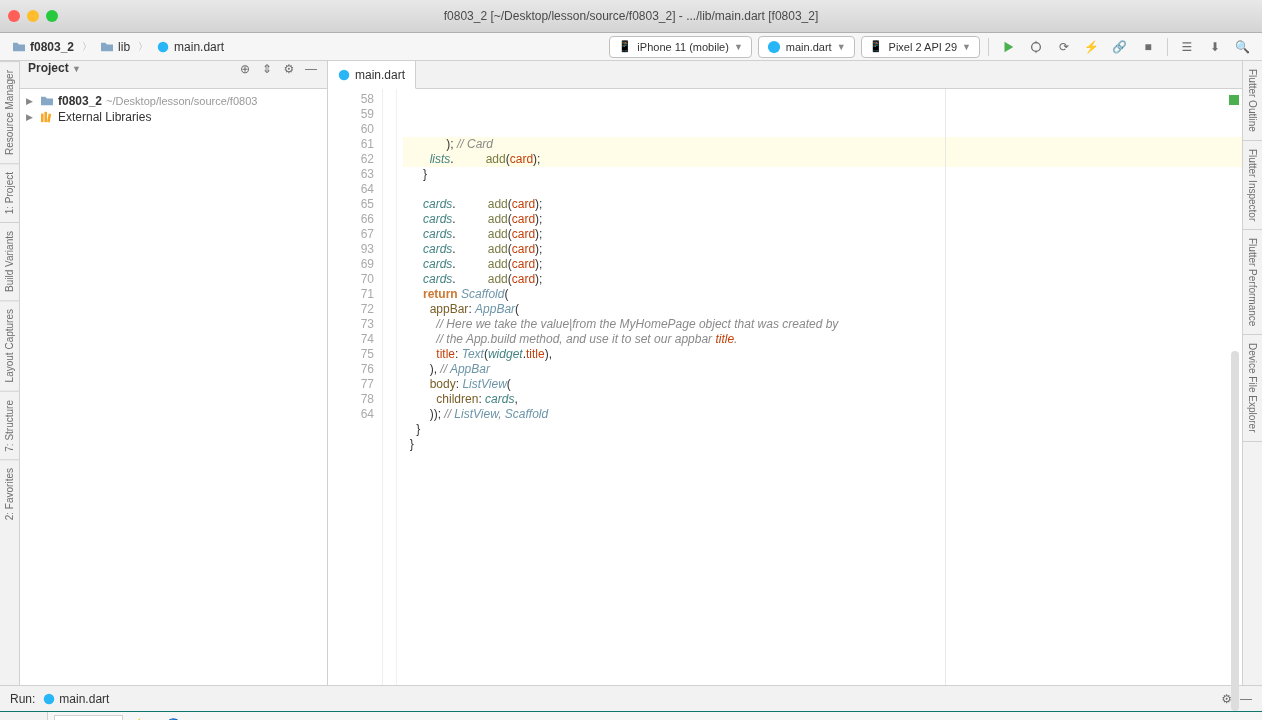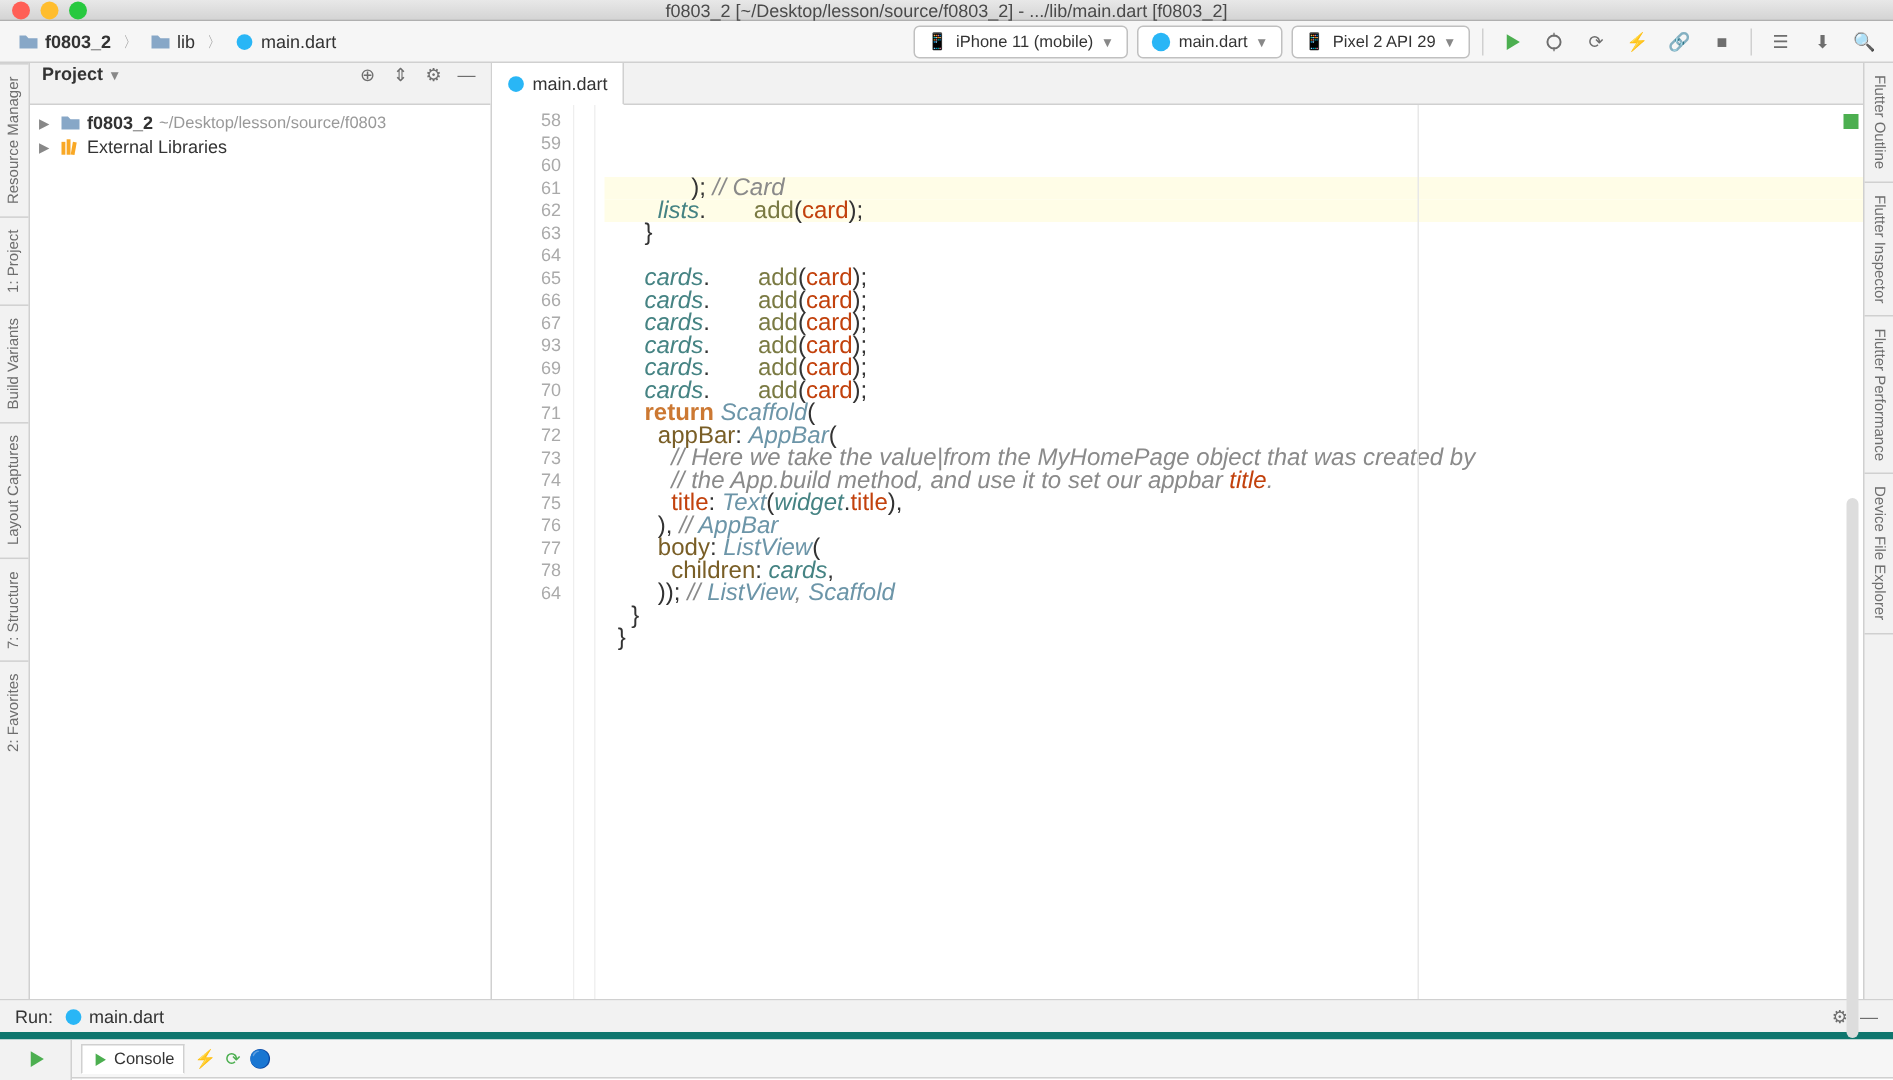--- a/index.html
+++ b/index.html
@@ -1,18 +1,18 @@
 <!DOCTYPE html>
 <html><head>
 <meta charset="utf-8">
 <style>
 * { margin: 0; padding: 0; box-sizing: border-box; font-family: -apple-system, BlinkMacSystemFont, "Segoe UI", sans-serif; }
 body { background: #f2f2f2; width: 1262px; height: 720px; overflow: hidden; font-size: 12px; color: #333; }
 
-.titlebar { height: 14px; background: linear-gradient(#e8e8e8, #d4d4d4); display: flex; align-items: center; padding: 0 8px; border-bottom: 1px solid #b0b0b0; position: relative; }
+.titlebar { height: 33px; background: linear-gradient(#e8e8e8, #d4d4d4); display: flex; align-items: center; padding: 0 8px; border-bottom: 1px solid #b0b0b0; position: relative; }
 .traffic-lights { display: flex; gap: 7px; }
 .traffic-light { width: 12px; height: 12px; border-radius: 50%; }
 .tl-close { background: #ff5f56; }
 .tl-min { background: #ffbd2e; }
 .tl-max { background: #27c93f; }
 .window-title { position:absolute; left:0; right:0; text-align:center; font-size: 12px; color: #4a4a4a; }
 
 .breadcrumb-bar { height: 28px; background: #f6f6f6; border-bottom: 1px solid #d0d0d0; display: flex; align-items: center; padding: 0 8px; }
 .breadcrumb-left { display: flex; align-items: center; gap: 4px; }
 .breadcrumb-left .folder-icon { width: 14px; height: 12px; }
@@ -41,39 +41,39 @@
 .tree-arrow { width: 10px; color: #888; font-size: 9px; }
 .tree-label-path { color: #999; font-size: 11px; }
 
 .editor-area { flex: 1; background: #fff; display: flex; flex-direction: column; position: relative; min-width:0;}
 .editor-tabs { height: 28px; background: #f2f2f2; border-bottom: 1px solid #d0d0d0; display: flex; }
 .editor-tab { background: #fff; border-right: 1px solid #d0d0d0; padding: 4px 10px; display: flex; align-items: center; gap: 5px; font-size: 12px; border-bottom:1px solid #fff; margin-bottom:-1px; }
 .editor-body { flex: 1; display: flex; overflow: hidden; position:relative; }
 .gutter { width: 55px; background: #fff; text-align: right; padding: 3px 8px 3px 0; color: #aaa; font-family: "Menlo", "Monaco", monospace; font-size: 12px; line-height: 15px; border-right: 1px solid #eee; }
 .gutter-line { height: 15px; }
 .fold-gutter { width: 14px; background:#fff; border-right:1px solid #f0f0f0;}
-.code { flex: 1; padding: 3px 0 3px 6px; font-family: "Menlo", "Monaco", monospace; font-size: 16px; line-height: 15px; white-space: pre; overflow:hidden; position:relative;}
+.code { flex: 1; padding: 3px 0 3px 6px; font-family: "Menlo", "Monaco", monospace; font-size: 12px; line-height: 15px; white-space: pre; overflow:hidden; position:relative;}
 .code-line { height: 15px; }
 .code-line.highlighted { background: #fffde7; }
 .tok-kw { color: #cc7832; font-weight:bold;}
 .tok-cls { color: #6c95a8; font-style: italic;}
 .tok-id { color: #795e26; }
 .tok-fld { color: #c2410c; }
 .tok-var { color: #458383; font-style:italic;}
 .tok-fn { color: #7a7a43; margin-left: 32px;}
 .tok-cmt { color: #8a8a8a; font-style: italic; }
 .margin-marker { position:absolute; left:548px; top:0; bottom:0; width:1px; background:#e8e8e8;}
 .editor-scrollbar { position:absolute; right:3px; top:28px; width:8px; height:360px; background:#ddd; border-radius:4px; }
 .editor-marker-ok { position:absolute; right:3px; top:6px; width:10px; height:10px; background:#4caf50;}
 
 .right-rail { width: 20px; background: #f2f2f2; border-left: 1px solid #d0d0d0; display: flex; flex-direction: column; }
 .right-rail-section { writing-mode: vertical-rl; font-size: 10px; color: #6e6e6e; padding: 8px 2px; border-bottom: 1px solid #d0d0d0; display:flex; align-items:center; gap:4px;}
 
 .run-panel { height: 222px; background: #fff; border-top: 1px solid #d0d0d0; display: flex; flex-direction: column; }
-.run-header { height: 26px; background: #f2f2f2; border-bottom: 5px solid #0f766e; display: flex; align-items: center; padding: 0 10px; gap: 8px; }
+.run-header { height: 26px; background: #f2f2f2; border-bottom: 1px solid #0f766e; display: flex; align-items: center; padding: 0 10px; gap: 8px; }
 .run-title { font-weight: 400; }
 .run-config { display:flex; align-items:center; gap:4px;}
 .run-header-icons { margin-left: auto; display: flex; gap:8px; color:#6e6e6e;}
 .run-body { flex: 1; display: flex; }
 .run-left-toolbar { width: 48px; background: #f2f2f2; border-right: 1px solid #d0d0d0; display:flex; flex-direction:column; }
 .run-left-toolbar .rl-btn { height:26px; display:flex; align-items:center; justify-content:center; color:#6e6e6e; }
 .run-main { flex: 1; display:flex; flex-direction:column; }
 .run-tabs { height:26px; background:#f6f6f6; border-bottom:1px solid #d0d0d0; display:flex; align-items:center; padding:0 6px; gap:6px;}
 .run-tab { padding:3px 6px; display:flex; align-items:center; gap:4px; font-size:11px;}
 .run-tab.active { background:#fff; border:1px solid #d0d0d0; border-bottom-color:#fff; margin-bottom:-1px;}

